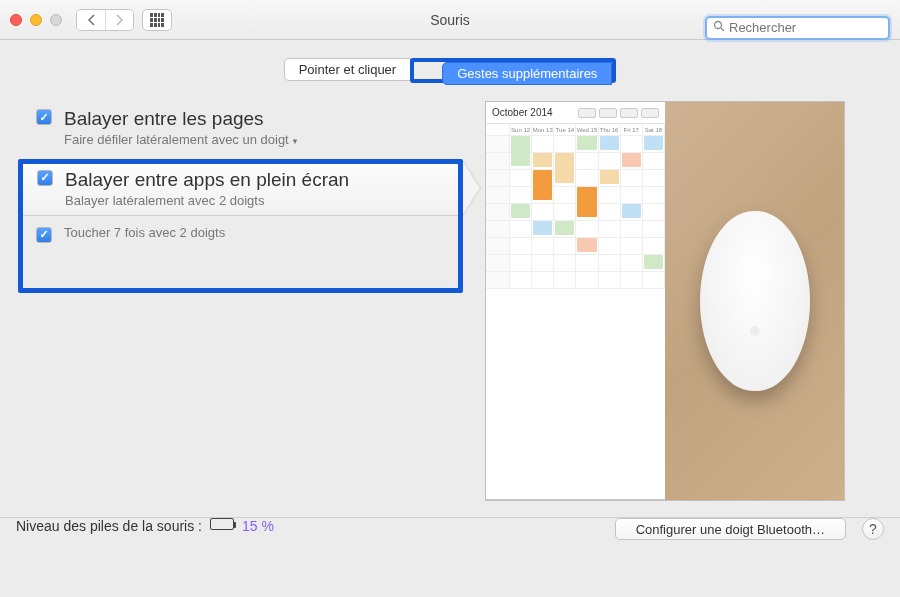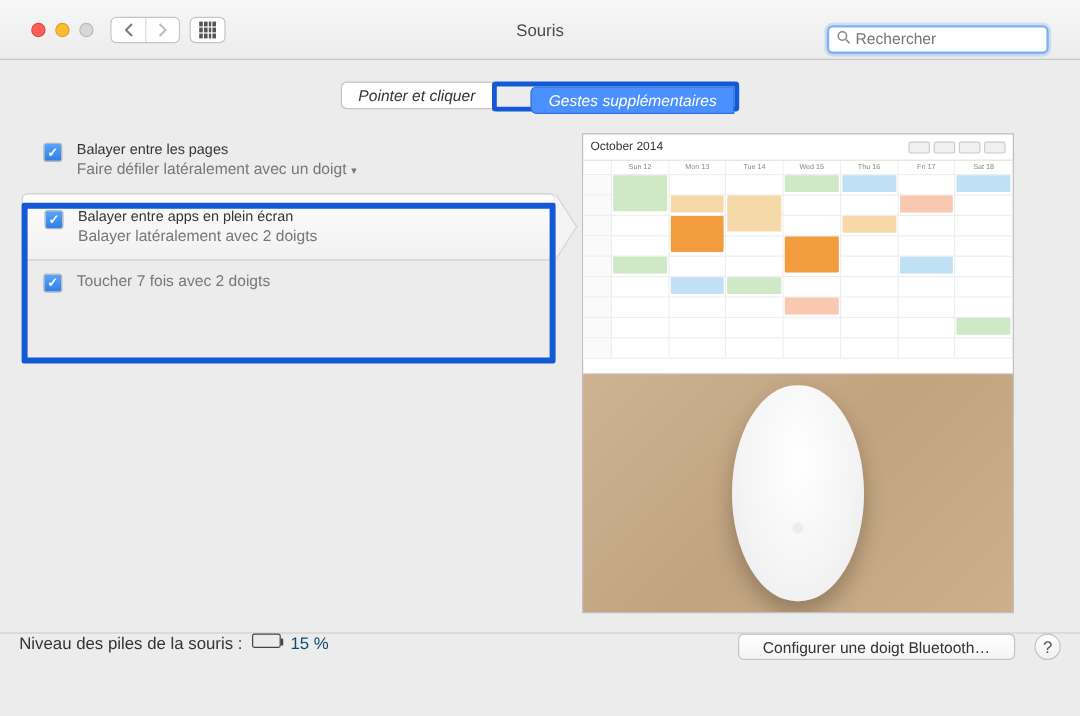--- a/index.html
+++ b/index.html
@@ -8,26 +8,26 @@
       background: #ececec;
       width: 900px;
       height: 597px;
       overflow: hidden;
       font-size: 13px;
       color: #333;
     }
 
     
     .toolbar {
-      height: 50px;
+      height: 40px;
       background: linear-gradient(#f7f7f7, #ececec);
       border-bottom: 1px solid #c8c8c8;
       display: flex;
       align-items: center;
-      padding: 0 26px;
+      padding: 0 10px;
       position: relative;
     }
     .traffic-lights { display: flex; gap: 8px; margin-right: 14px; }
     .traffic-light { width: 12px; height: 12px; border-radius: 50%; }
     .red { background: #ff5f57; border: 0.5px solid #e1463f; }
     .yellow { background: #ffbd2e; border: 0.5px solid #e1a124; }
     .green { background: #d8d8d8; border: 0.5px solid #b8b8b8; }
 
     .nav-group {
       display: flex;
@@ -89,21 +89,20 @@
     
     .tabs {
       display: flex; justify-content: center;
       margin-bottom: 18px;
     }
     .seg {
       display: flex;
       border-radius: 5px;
       overflow: visible;
       height: 25px;
-      font-style: italic;
     }
     .seg-btn {
       height: 23px;
       padding: 0 14px;
       background: #fff;
       border: 1px solid #c4c4c4;
       display: flex; align-items: center;
       font-size: 13px; color: #333;
     }
     .seg-btn:first-child { border-radius: 5px 0 0 5px; }
@@ -140,21 +139,21 @@
     .checkbox {
       width: 16px; height: 16px;
       border: 1px solid #b6b6b6;
       border-radius: 3px;
       background: linear-gradient(#5aa4ff,#2f7fe8);
       display: flex; align-items: center; justify-content: center;
       color: #fff; font-size: 11px; font-weight: bold;
       margin-top: 2px;
       flex-shrink: 0;
     }
-    .opt-text .title { font-size: 12px; color: #333; line-height: 1.3; }
+    .opt-text .title { font-size: 19px; color: #333; line-height: 1.3; }
     .opt-text .subtitle { font-size: 13px; color: #777; }
     .dropdown-arrow { font-size: 9px; color: #777; margin-left: 4px; }
 
     
     .opt-selected {
       position: relative;
       background: linear-gradient(#fdfdfd,#f1f1f1);
       border: 1px solid #cfcfcf;
       border-radius: 5px;
       margin: 3px 0;
@@ -181,21 +180,21 @@
       border-radius: 2px;
       pointer-events: none;
     }
 
     
     .preview {
       flex: 0 0 360px;
       height: 400px;
       background: #ddd;
       border: 1px solid #c0c0c0;
-      display: flex; flex-direction: column;
+      display: flex; 
       overflow: hidden;
     }
     .preview-top {
       flex: 1;
       background: #fff;
       position: relative;
       border-bottom: 1px solid #ccc;
     }
     .cal-header {
       height: 22px;
@@ -264,21 +263,21 @@
     .battery-icon {
       width: 24px; height: 12px;
       border: 1px solid #444; border-radius: 2px;
       position: relative; display:inline-block;
     }
     .battery-icon::after {
       content:""; position:absolute; right:-3px; top:3px;
       width:2px; height:6px; background:#444; border-radius:0 1px 1px 0;
     }
     .battery-fill { height:100%; width:15%; background:#444;}
-    .battery-pct { font-size: 14px; color:#0c4a6e;}
+    .battery-pct { font-size: 14px; color:#8b5cf6;}
     .footer-spacer { flex:1; }
     .bt-button {
       height: 22px; padding: 0 20px;
       background: linear-gradient(#fff,#f4f4f4);
       border: 1px solid #c4c4c4; border-radius: 5px;
       font-size: 13px; color:#333;
       display: flex; align-items: center;
     }
     .help-btn {
       width: 22px; height: 22px; border-radius: 50%;

